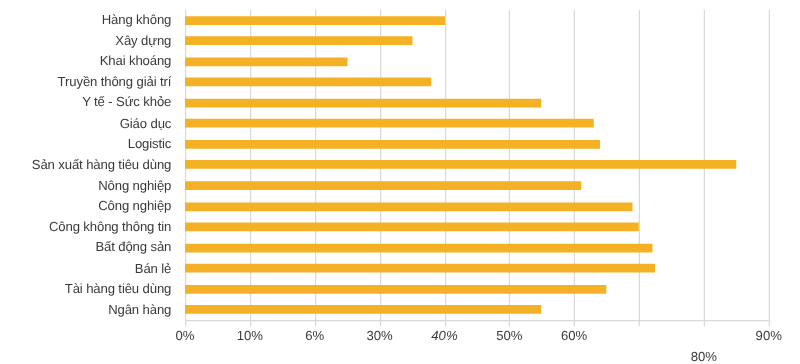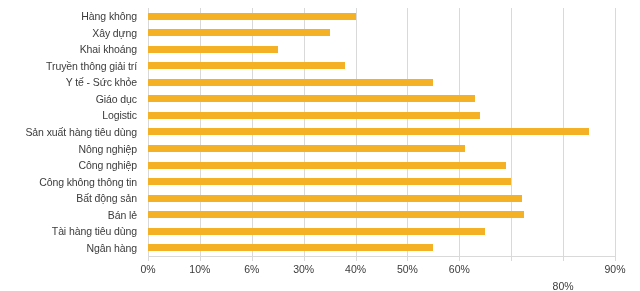--- a/index.html
+++ b/index.html
@@ -222,21 +222,21 @@
       <div class="tick-mark" style="left: 66.6667%;"></div>
       <div class="tick-mark" style="left: 77.7778%;"></div>
       <div class="tick-mark" style="left: 88.8889%;"></div>
       <div class="tick-mark" style="left: 100%;"></div>
     </div>
   <div id="value-labels">
       <div class="tick-label" style="left: 0%;">0%</div>
       <div class="tick-label" style="left: 11.1111%; text-align: center;">10%</div>
       <div class="tick-label" style="left: 22.2222%;">6%</div>
       <div class="tick-label" style="left: 33.3333%;">30%</div>
-      <div class="tick-label" style="left: 44.4444%;">40%</div>
+      <div class="tick-label" style="left: 44.4444%; font-style: italic;">40%</div>
       <div class="tick-label" style="left: 55.5556%;">50%</div>
       <div class="tick-label" style="left: 66.6667%;">60%</div>
       <div class="tick-label" style="left: 77.7778%; margin-top: 36px;">70%</div>
       <div class="tick-label" style="left: 88.8889%; margin-top: 17px;">80%</div>
       <div class="tick-label" style="left: 100%;">90%</div>
     </div>
 
 </div>
 
 </body></html>

